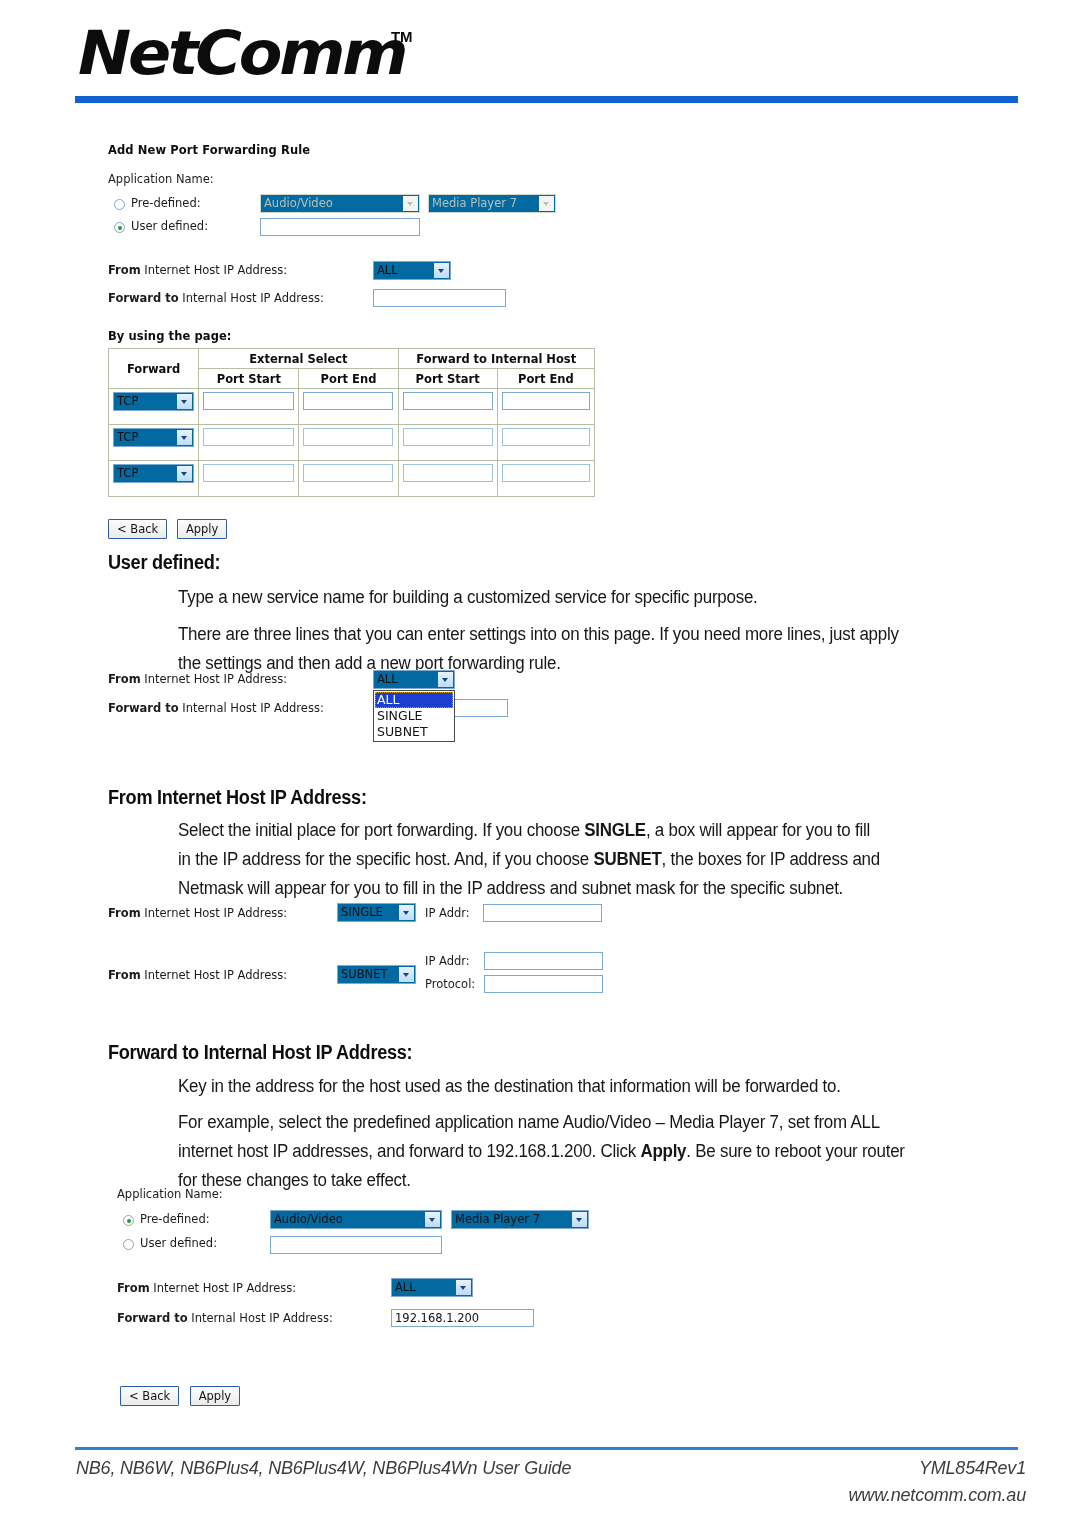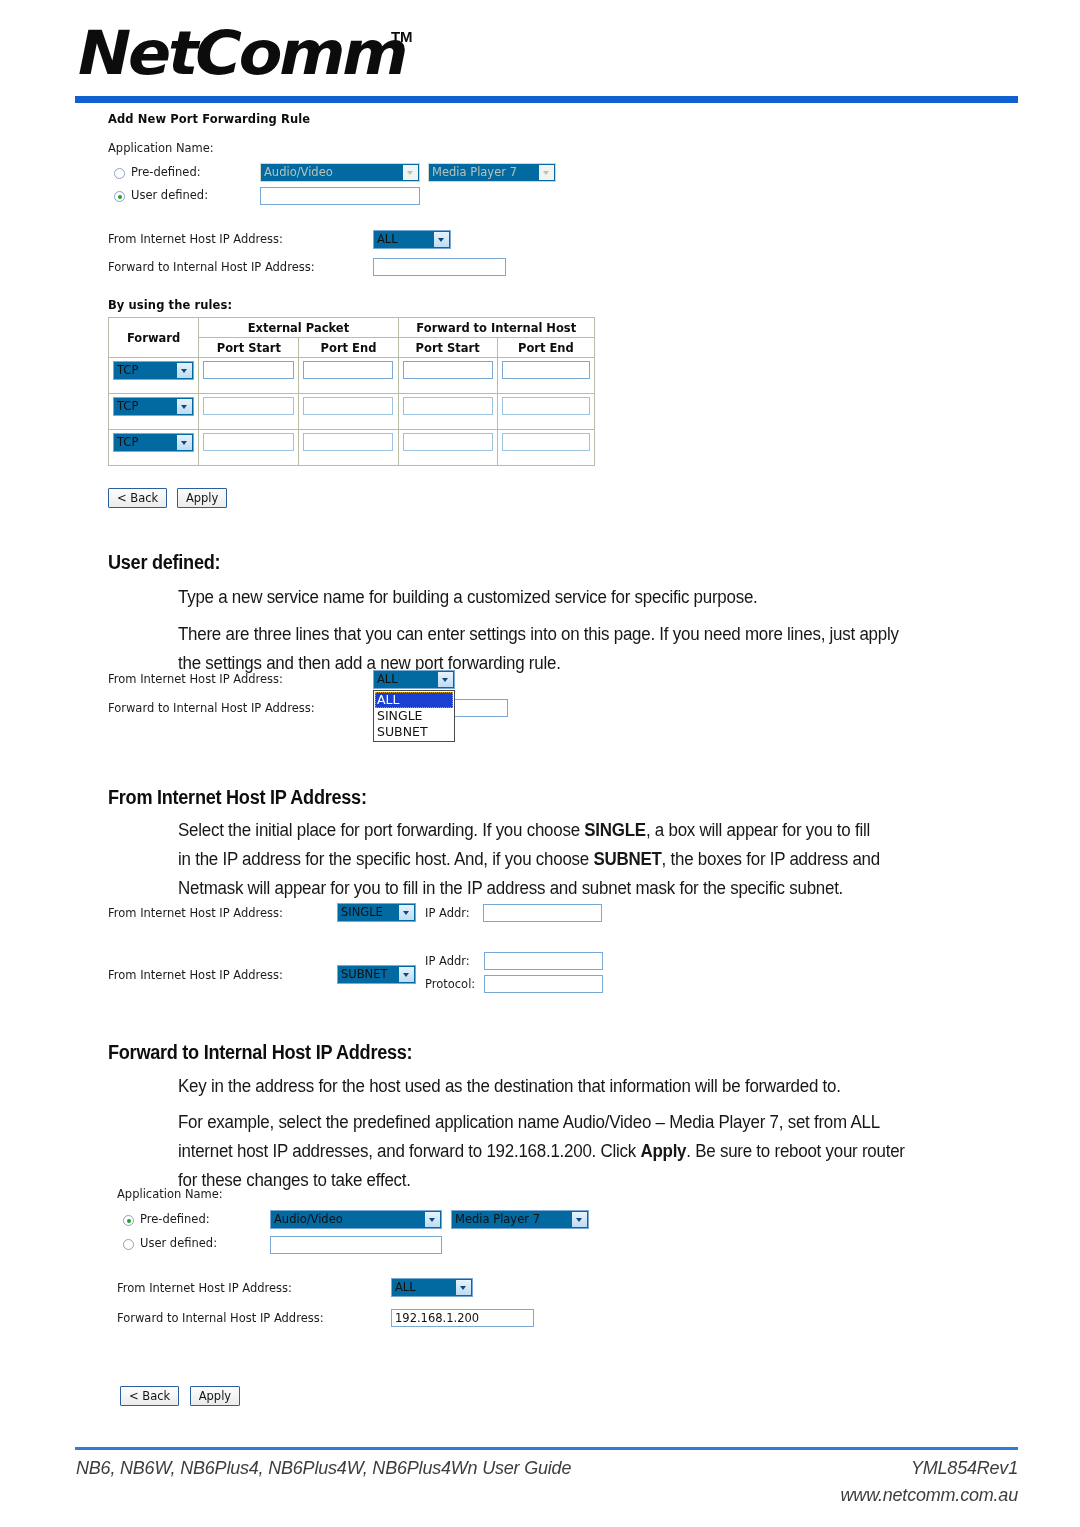--- a/index.html
+++ b/index.html
@@ -64,27 +64,28 @@
     position: absolute;
     font-family: "DejaVu Sans", sans-serif;
     font-size: 11.5px;
     color: #1b1b1b;
   }
   .ui-title {
     font-weight: bold;
     font-size: 11.5px;
     color: #0d0d0d;
     letter-spacing: 0.1px;
+    margin-top: 31px;
   }
   .ui-label {
     font-size: 11.5px;
     color: #1b1b1b;
     white-space: nowrap;
   }
-  .ui-label b { font-weight: normal; }
+  .ui-label b { font-weight: bold; }
 
   .radio {
     display: inline-block;
     width: 11px; height: 11px;
     border-radius: 50%;
     border: 1px solid #8aa4c8;
     background: #ffffff;
     box-sizing: border-box;
     position: relative;
     vertical-align: -1px;
@@ -261,21 +262,21 @@
   .footer-left, .footer-right {
     position: absolute;
     font-family: "Liberation Sans", sans-serif;
     font-style: italic;
     font-size: 18px;
     line-height: 27px;
     color: #3d3d3d;
     letter-spacing: -0.2px;
   }
   .footer-left { left: 76px; top: 1455px; }
-  .footer-right { right: 62px; top: 1455px; text-align: right; }
+  .footer-right { right: 54px; top: 1455px; text-align: right; }
 </style>
 </head>
 <body>
 
 <div class="page-header">
   <div class="logo-wrap">
     <span class="logo-text">NetComm</span>
     <span class="logo-tm">TM</span>
   </div>
   <div class="header-rule"></div>
@@ -316,27 +317,27 @@
     </span>
   </div>
 
   <div style="position:relative; height:26px;">
     <span class="ui-label" style="position:absolute; left:0px; top:2px;">
       <b>Forward to</b><span> Internal Host IP Address:</span>
     </span>
     <span class="txtbox" style="position:absolute; left:265px; top:0px; width:133px;"></span>
   </div>
 
-  <div class="ui-title" style="margin-top:14px; margin-bottom:5px;">By using the rules:</div>
+  <div class="ui-title" style="margin-top:14px; margin-bottom:5px;">By using the page:</div>
 
   <table class="rules" style="width:487px;">
     <tbody>
         <tr>
       <th rowspan="2" style="width:92px;">Forward</th>
-      <th colspan="2">External Packet</th>
+      <th colspan="2">External Select</th>
       <th colspan="2">Forward to Internal Host</th>
     </tr>
     <tr>
       <th style="width:100px;">Port Start</th>
       <th style="width:99px;">Port End</th>
       <th style="width:99px;">Port Start</th>
       <th style="width:97px;">Port End</th>
     </tr>
 
     <tr>

